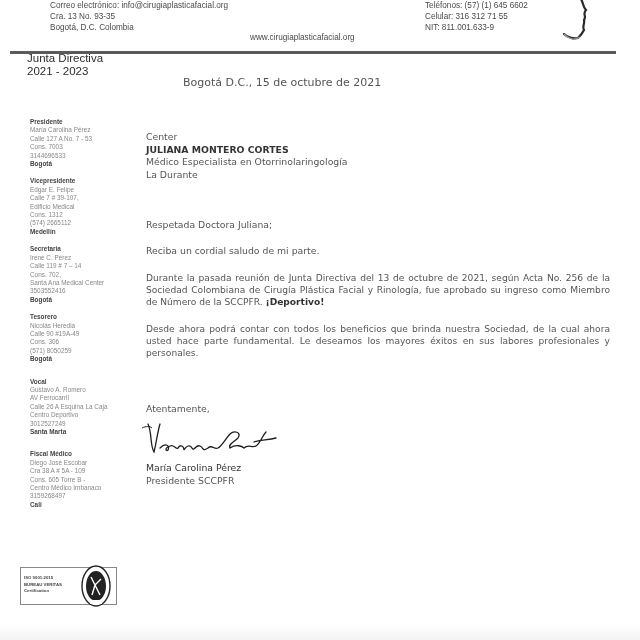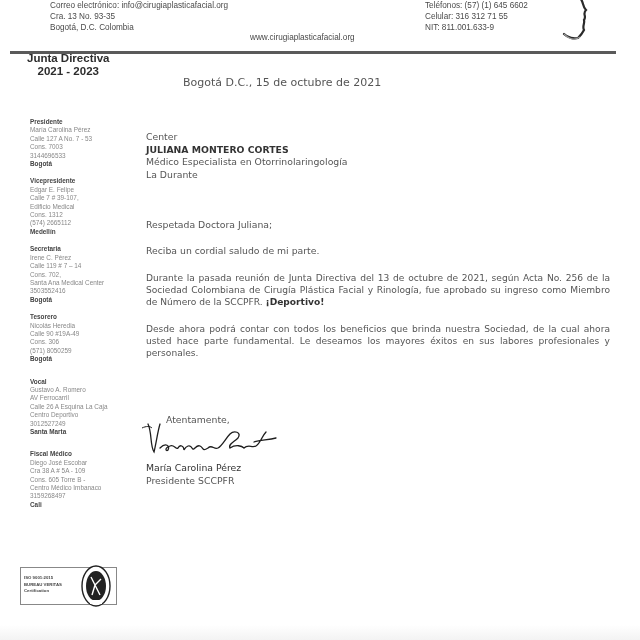--- a/index.html
+++ b/index.html
@@ -9,21 +9,21 @@
     font-family: "Liberation Sans", sans-serif;
   }
   .header { position: absolute; left: 0; top: 0; width: 640px; height: 46px; }
   .hdr-left { position: absolute; left: 50px; top: 0px; font-size: 8.2px; line-height: 11px; color: #4a4a4a; }
   .hdr-right { position: absolute; left: 425px; top: 0px; font-size: 8.2px; line-height: 11px; color: #4a4a4a; }
   .hdr-web { position: absolute; left: 250px; top: 33px; font-size: 8.2px; color: #4a4a4a; }
   .face-logo { position: absolute; left: 560px; top: -2px; width: 50px; height: 46px; }
   .hdr-rule { position: absolute; left: 10px; top: 51px; width: 606px; height: 3px; background: #5a5a5a; }
 
   .sidebar { position: absolute; left: 0; top: 50px; width: 135px; height: 590px; }
-  .jd-title { position: absolute; left: 27px; top: 2px; font-weight: bold; font-size: 11.5px; line-height: 13px; color: #2d2d2d; text-align: center; }
+  .jd-title { position: absolute; left: 27px; top: 2px; font-weight: normal; font-size: 11.5px; line-height: 13px; color: #2d2d2d; }
   .members { position: absolute; left: 30px; top: 68px; }
   .member { font-size: 6.4px; line-height: 8.4px; color: #888; margin-bottom: 9px; }
   .member .role { font-weight: bold; color: #444; }
   .member .city { font-weight: bold; color: #444; }
   .cert { position: absolute; left: 20px; top: 517px; width: 95px; height: 36px; border: 1px solid #888; }
   .cert-text { position: absolute; left: 3px; top: 7px; font-size: 4.3px; line-height: 6.5px; font-weight: bold; color: #444; }
   .cert-seal { position: absolute; left: 60px; top: -3px; width: 30px; height: 42px; }
   .bottom-shade { position: absolute; left: 0; top: 625px; width: 640px; height: 15px; background: linear-gradient(#ffffff, #f3f3f3); }
 
   .letter { position: absolute; left: 146px; top: 0; width: 460px; font-family: "DejaVu Sans", sans-serif; color: #555; font-size: 9.3px; }
@@ -140,21 +140,21 @@
     <div>La Durante</div>
   </div>
 
   <div class="blk" style="top:219px;">Respetada Doctora Juliana;</div>
   <div class="blk" style="top:245px;">Reciba un cordial saludo de mi parte.</div>
 
   <div class="para" style="top:272px;"><span>Durante la pasada reunión de Junta Directiva del 13 de octubre de 2021, según Acta No. 256 de la Sociedad Colombiana de Cirugía Plástica Facial y Rinología, fue aprobado su ingreso como Miembro de Número de la SCCPFR. </span><span class="bold">¡Deportivo!</span></div>
 
   <div class="para" style="top:323px;">Desde ahora podrá contar con todos los beneficios que brinda nuestra Sociedad, de la cual ahora usted hace parte fundamental. Le deseamos los mayores éxitos en sus labores profesionales y personales.</div>
 
-  <div class="blk" style="top:414px;margin-left:20px;">Atentamente,</div>
+  <div class="blk" style="top:403px;">Atentamente,</div>
 
   <svg class="signature" viewBox="0 0 150 44">
     <path d="M10 6 C14 14 12 28 16 34 C18 26 20 12 22 6 M22 30 C28 24 32 28 30 32 C28 34 26 30 32 28 C36 26 38 32 40 30 C42 26 46 28 46 32 C48 28 52 26 54 30 C56 34 58 26 62 28 C66 30 64 34 70 30 C74 26 76 32 80 30 C84 28 88 20 92 16 C96 12 104 14 100 20 C96 24 90 26 92 30 C98 26 104 28 106 30 C110 26 114 30 118 28 C122 26 124 18 128 14 M116 24 C122 22 130 22 138 20" fill="none" stroke="#1e1e1e" stroke-width="1.3" stroke-linecap="round"></path>
     <path d="M4 10 C8 8 12 8 14 10" fill="none" stroke="#1e1e1e" stroke-width="1"></path>
   </svg>
 
   <div class="blk" style="top:462px; line-height:12.5px;">
     <div class="bold" style="font-weight:normal; color:#333;">María Carolina Pérez</div>
     <div>Presidente SCCPFR</div>
   </div>

